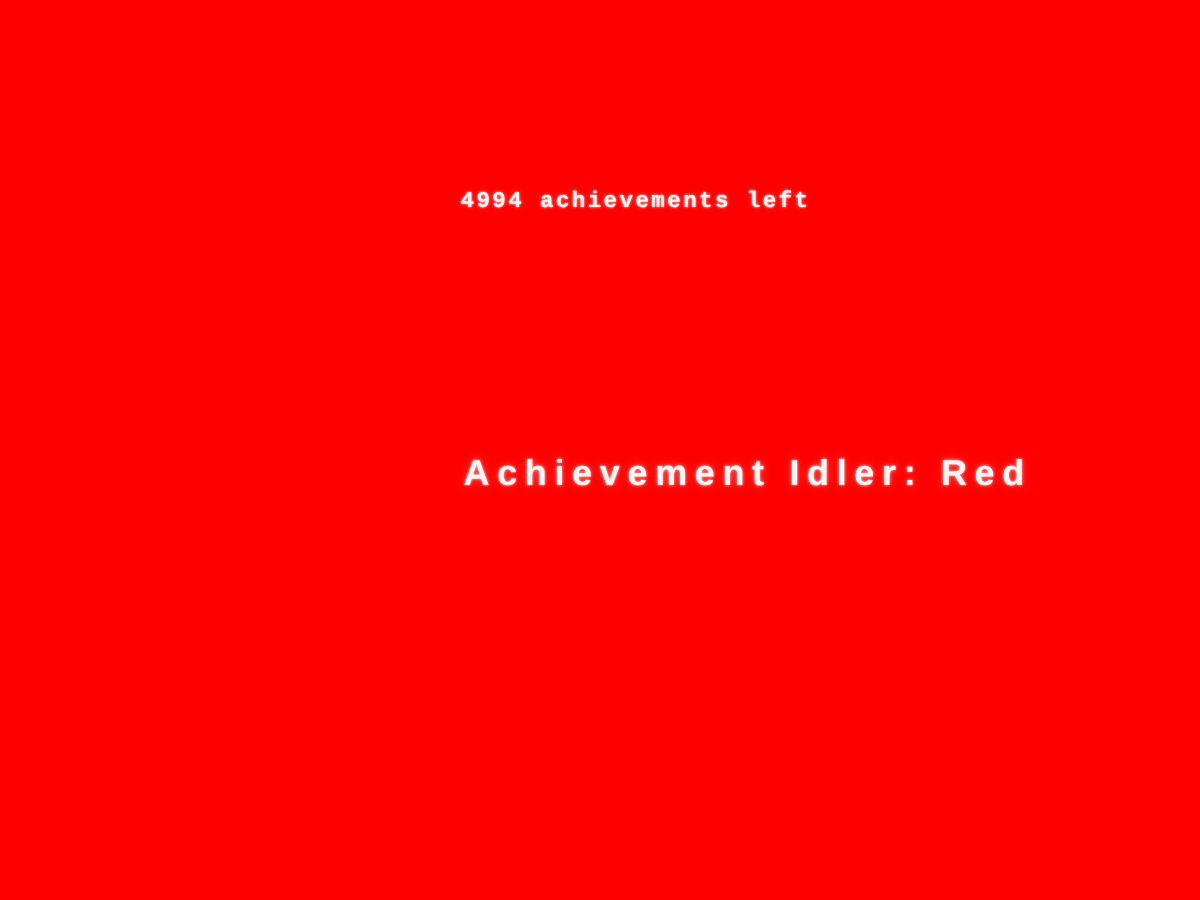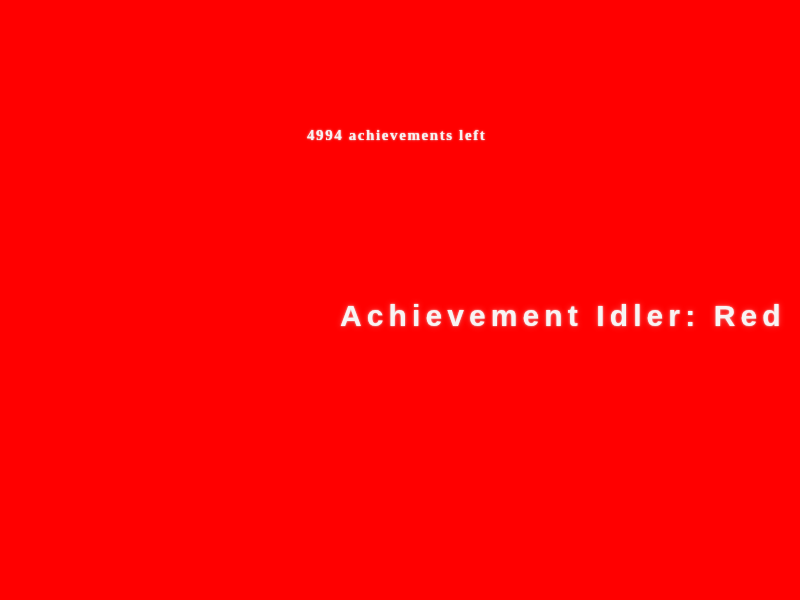--- a/index.html
+++ b/index.html
@@ -20,51 +20,50 @@
     height: 600px;
     background: #FF0000;
     overflow: hidden;
   }
 
   
   #achievement-counter {
     position: absolute;
     left: 307px;
     top: 126px;
-    font-family: Liberation Serif, serif;
+    font-family: Liberation Mono, monospace;
     font-size: 15px;
     font-weight: bold;
     letter-spacing: 1.6px;
     color: #F7F2F2;
     white-space: nowrap;
     line-height: 18px;
     text-shadow:
       0 0 1.4px rgba(255, 255, 255, 0.85),
       0 0 3px rgba(255, 190, 190, 0.55),
       0 1px 2px rgba(190, 0, 0, 0.35);
     -webkit-font-smoothing: antialiased;
   }
 
   
   #game-title {
     position: absolute;
     left: 309px;
     top: 296px;
     font-family: "Liberation Sans", sans-serif;
-    font-size: 30px;
+    font-size: 24px;
     font-weight: bold;
     letter-spacing: 5.1px;
     color: #F8F4F4;
     white-space: nowrap;
     line-height: 40px;
     text-shadow:
       0 0 2px rgba(255, 255, 255, 0.8),
       0 0 6px rgba(255, 170, 170, 0.45),
       0 2px 3px rgba(185, 0, 0, 0.3);
-    margin-left: 31px;
     -webkit-font-smoothing: antialiased;
   }
 </style>
 </head>
 <body>
 
 <div id="game-screen">
 
   <div id="achievement-counter">4994 achievements left</div>
 

